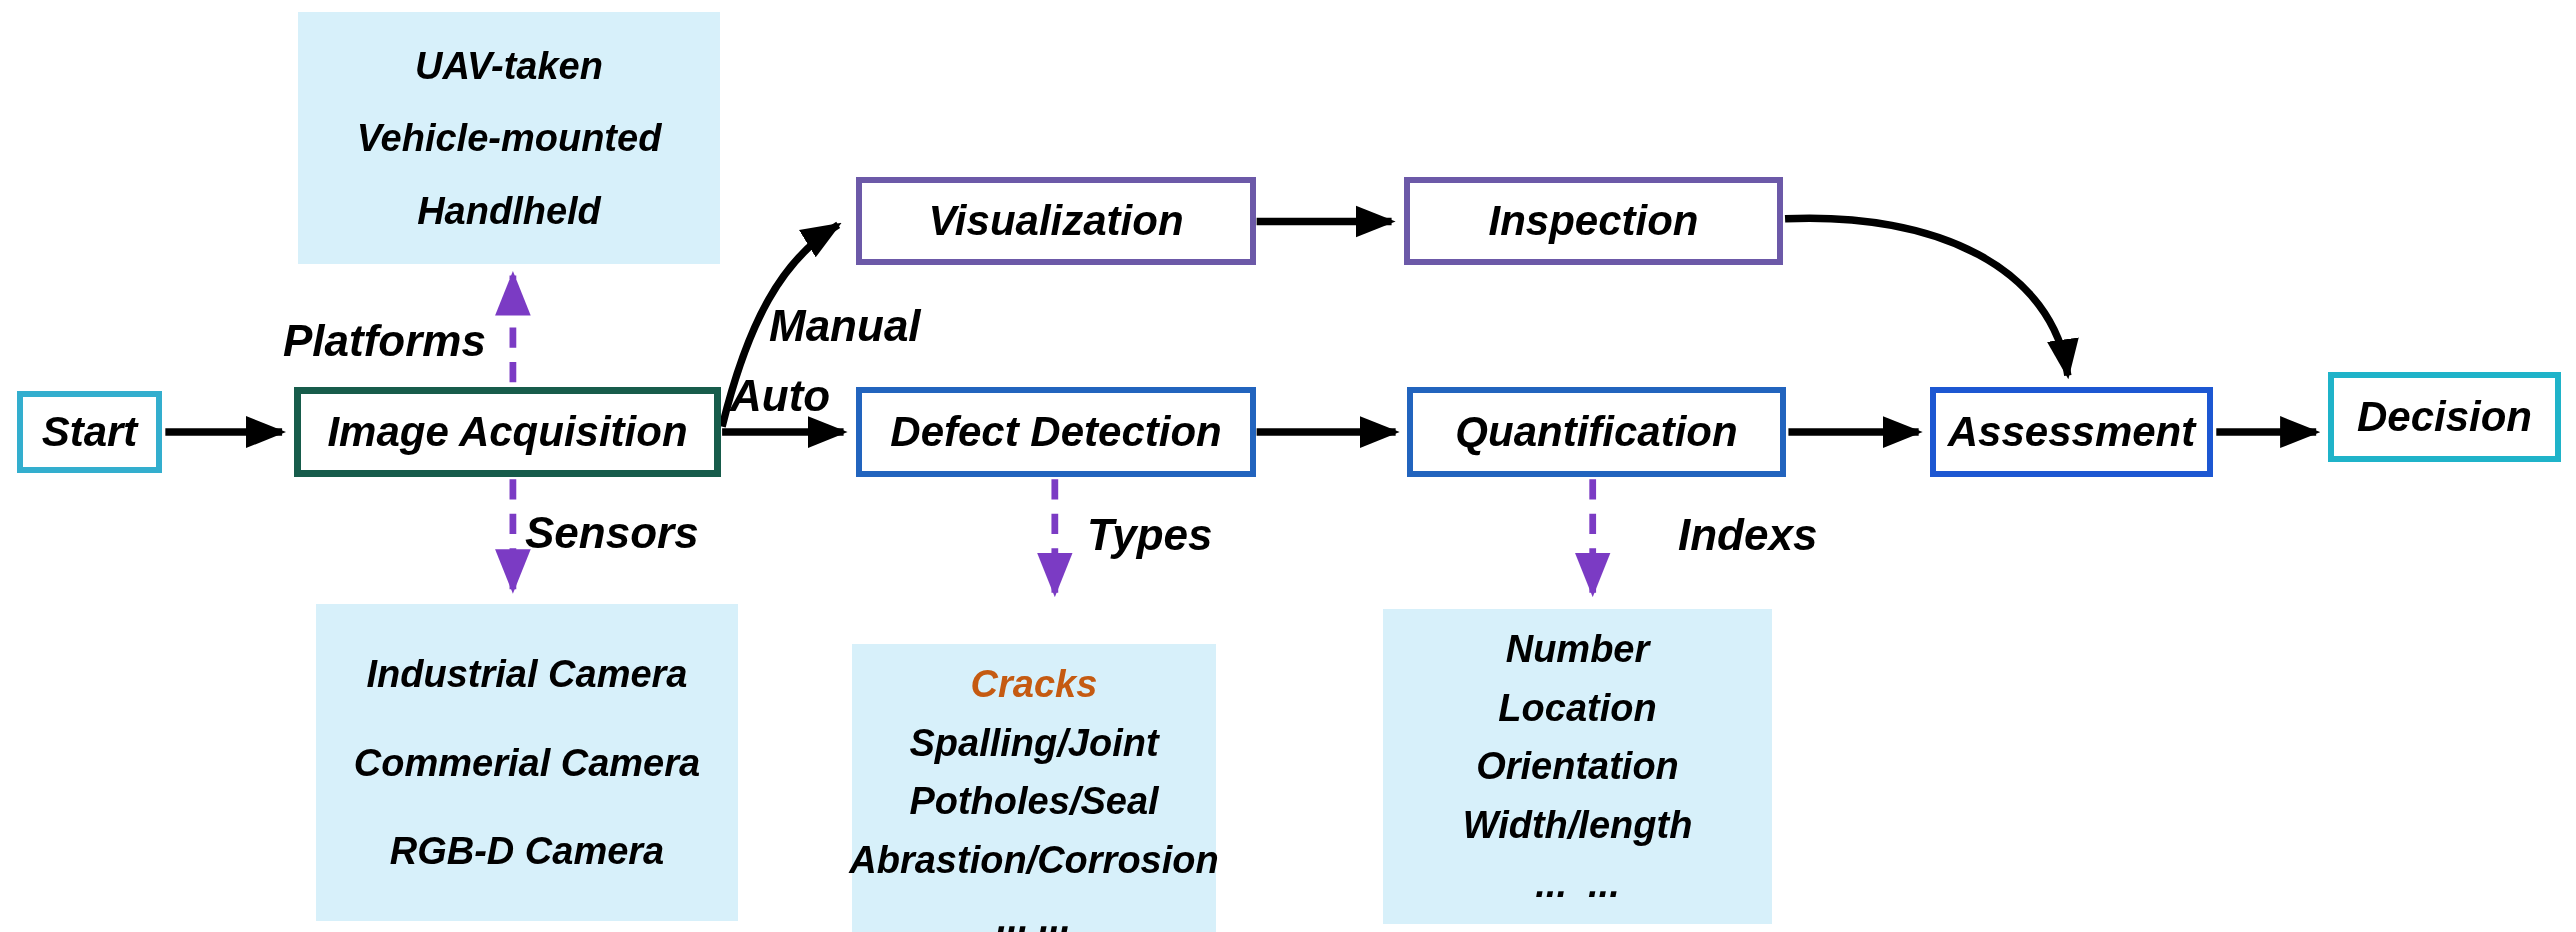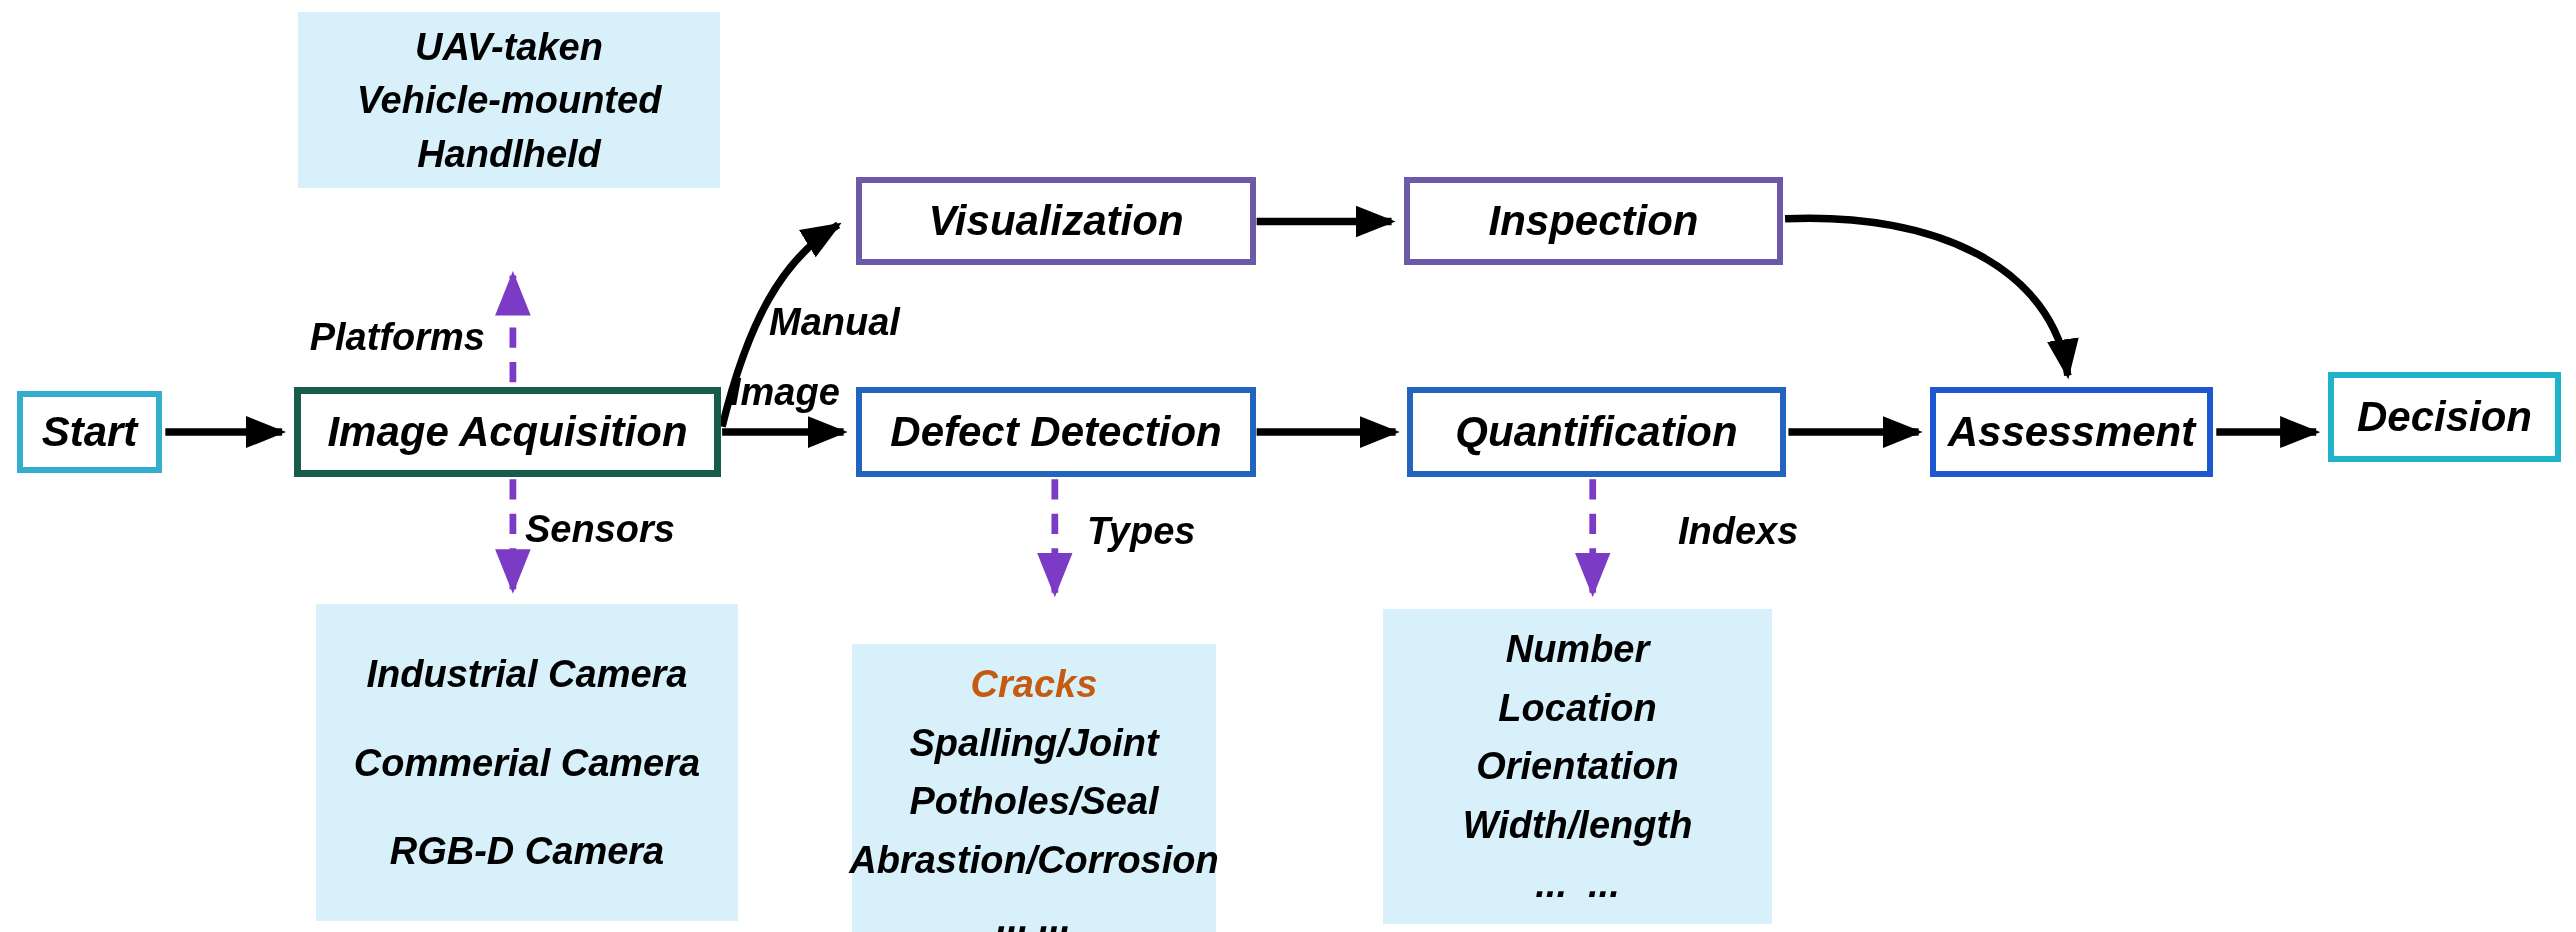--- a/index.html
+++ b/index.html
@@ -30,28 +30,28 @@
   .n-dd{left:856px;top:387px;width:400px;height:90px;border-color:var(--blue_border);}
   .n-quant{left:1407px;top:387px;width:379px;height:90px;border-color:var(--blue_border);}
   .n-assess{left:1930px;top:387px;width:283px;height:90px;border-color:var(--assessment_border);}
   .n-dec{left:2328px;top:372px;width:233px;height:90px;border-color:var(--decision_border);}
 
   .panel{
     position:absolute;display:flex;flex-direction:column;justify-content:space-evenly;
     align-items:center;background:var(--panel_fill,#D7F0FA);font-size:38px;line-height:1;
     text-align:center;
   }
-  .p-platforms{left:298px;top:12px;width:422px;height:176px;}
+  .p-platforms{left:298px;top:12px;width:422px;height:252px;}
   .p-sensors{left:298px;top:604px;width:422px;height:317px;margin-left:18px;}
   .p-types{left:852px;top:609px;width:364px;height:315px;margin-top:35px;}
   .p-indexs{left:1383px;top:609px;width:389px;height:315px;}
   .pline{white-space:pre;}
   .pline.crack{color:var(--crack_orange,#C55A11);}
 
-  .elabel{position:absolute;font-size:38px;line-height:1.15;}
+  .elabel{position:absolute;font-size:44px;line-height:1.15;}
   .l-platforms{left:283px;top:316px;width:202px;text-align:right;}
   .l-sensors{left:525px;top:508px;}
   .l-manual{left:769px;top:301px;}
   .l-auto{left:730px;top:371px;}
   .l-types{left:1087px;top:510px;}
   .l-indexs{left:1678px;top:510px;}
 </style>
 </head>
 <body>
 
@@ -87,21 +87,21 @@
   <div class="node n-vis">Visualization</div>
   <div class="node n-insp">Inspection</div>
   <div class="node n-dd">Defect Detection</div>
   <div class="node n-quant">Quantification</div>
   <div class="node n-assess">Assessment</div>
   <div class="node n-dec">Decision</div>
 
   <div class="elabel l-platforms">Platforms</div>
   <div class="elabel l-sensors">Sensors</div>
   <div class="elabel l-manual">Manual</div>
-  <div class="elabel l-auto">Image</div>
+  <div class="elabel l-auto">Auto</div>
   <div class="elabel l-types">Types</div>
   <div class="elabel l-indexs">Indexs</div>
 
   <div class="panel p-platforms">
     <div class="pline">UAV-taken</div>
     <div class="pline">Vehicle-mounted</div>
     <div class="pline">Handlheld</div>
   </div>
 
   <div class="panel p-sensors">

